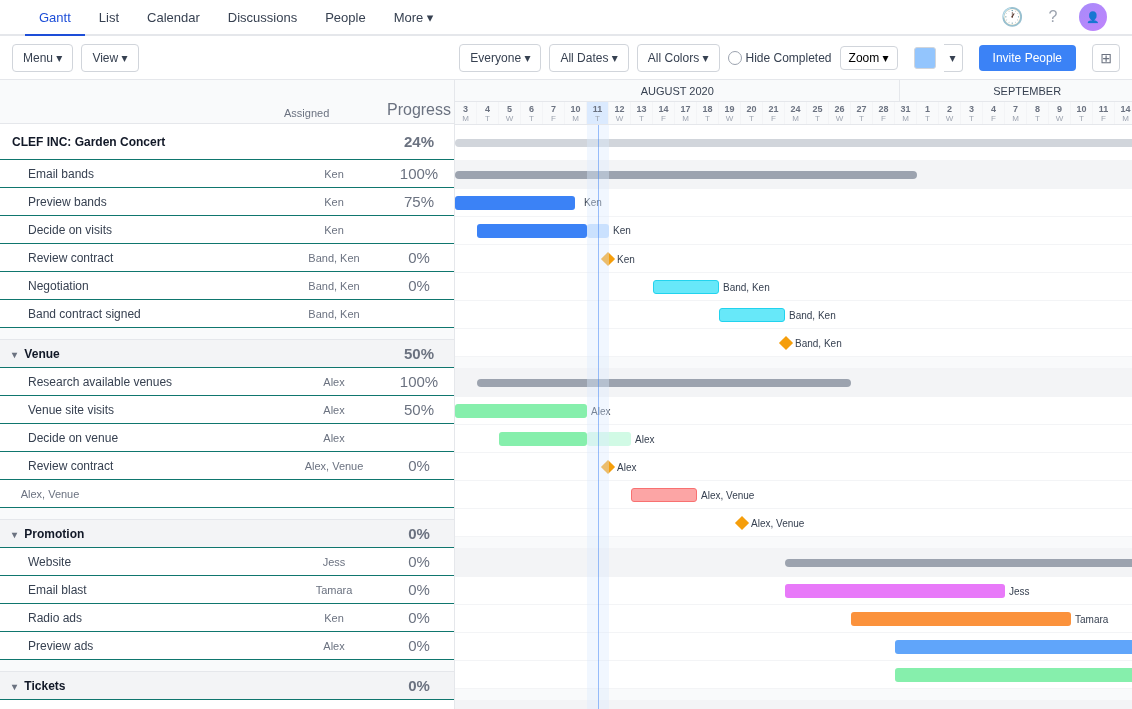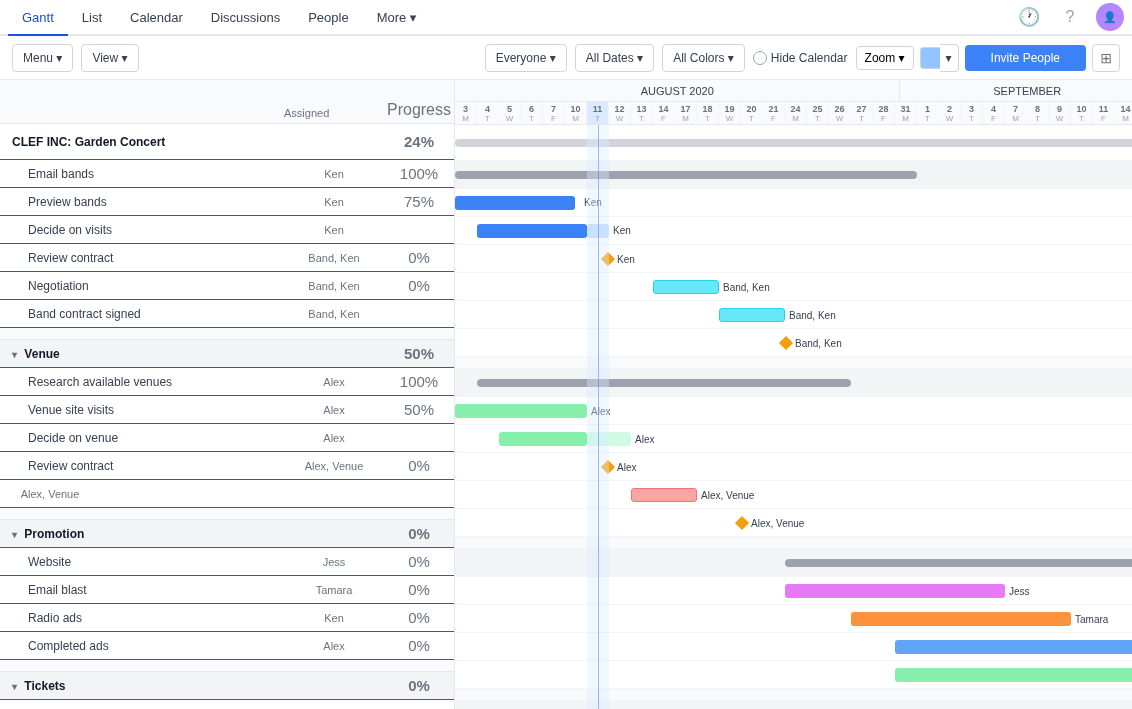--- a/index.html
+++ b/index.html
@@ -2,21 +2,21 @@
 <html><head>
   <meta charset="utf-8">
   <style>
     * { box-sizing: border-box; margin: 0; padding: 0; font-family: -apple-system, BlinkMacSystemFont, 'Segoe UI', sans-serif; }
     body { background: #fff; overflow: hidden; width: 1132px; height: 709px; font-size: 12px; }
 
     
     .top-nav {
       display: flex; align-items: center; height: 36px;
       border-bottom: 2px solid #e5e7eb;
-      padding: 0 8px;
+      padding: 0 25px;
     }
     .nav-item {
       padding: 0 14px; height: 36px; display: flex; align-items: center;
       cursor: pointer; color: #374151; font-size: 13px; position: relative;
     }
     .nav-item.active { color: #1d4ed8; border-bottom: 2px solid #1d4ed8; margin-bottom: -2px; }
     .nav-right { margin-left: auto; display: flex; align-items: center; gap: 12px; }
     .nav-icon { width: 28px; height: 28px; border-radius: 50%; display: flex; align-items: center; justify-content: center; cursor: pointer; }
     .avatar { width: 28px; height: 28px; border-radius: 50%; background: #c084fc; overflow: hidden; cursor: pointer; }
     .avatar-img { width: 100%; height: 100%; background: linear-gradient(135deg, #a78bfa, #c084fc); display: flex; align-items: center; justify-content: center; color: white; font-size: 11px; }
@@ -27,23 +27,23 @@
       border-bottom: 1px solid #e5e7eb; padding: 0 12px; gap: 8px;
     }
     .toolbar-btn {
       display: flex; align-items: center; gap: 4px; padding: 4px 10px;
       border: 1px solid #d1d5db; border-radius: 4px; cursor: pointer;
       font-size: 12px; color: #374151; background: #fff; height: 28px;
     }
     .toolbar-spacer { flex: 1; }
     .invite-btn {
       background: #3b82f6; color: white; border: none; border-radius: 4px;
-      padding: 6px 26px; cursor: pointer; font-size: 12px; font-weight: 500;
+      padding: 6px 14px; cursor: pointer; font-size: 12px; font-weight: 500;
     }
-    .toolbar-right { display: flex; align-items: center; gap: 6px; }
+    .toolbar-right { display: flex; align-items: center; gap: 16px; }
     .zoom-btn { display: flex; align-items: center; gap: 4px; padding: 4px 8px; border: 1px solid #d1d5db; border-radius: 4px; cursor: pointer; font-size: 12px; }
     .color-box { width: 22px; height: 22px; border: 1px solid #d1d5db; border-radius: 3px; background: #93c5fd; }
     .hide-completed { display: flex; align-items: center; gap: 4px; font-size: 12px; color: #374151; cursor: pointer; }
     .checkbox-circle { width: 14px; height: 14px; border: 1px solid #9ca3af; border-radius: 50%; background: white; }
 
     
     .main { display: flex; height: calc(709px - 80px); overflow: hidden; }
 
     
     .left-panel { width: 455px; min-width: 455px; border-right: 1px solid #e5e7eb; overflow-y: auto; flex-shrink: 0; }
@@ -111,21 +111,21 @@
 
 <div class="toolbar">
   <div class="toolbar-btn">Menu ▾</div>
   <div class="toolbar-btn">View ▾</div>
   <div class="toolbar-spacer"></div>
   <div class="toolbar-btn">Everyone ▾</div>
   <div class="toolbar-btn">All Dates ▾</div>
   <div class="toolbar-btn">All Colors ▾</div>
   <div class="hide-completed">
     <div class="checkbox-circle"></div>
-    <span>Hide Calendar</span>
+    <span>Hide Completed</span>
   </div>
   <div class="toolbar-right">
     <div class="zoom-btn">Zoom ▾</div>
     <div class="color-box"></div>
     <div class="toolbar-btn" style="padding:4px 6px; border-left:none; border-radius:0 4px 4px 0; margin-left:-8px;">▾</div>
     <button class="invite-btn">Invite People</button>
     <div class="nav-icon" style="border:1px solid #d1d5db; border-radius:4px; font-size:14px; color:#6b7280;">⊞</div>
   </div>
 </div>
 
@@ -224,21 +224,21 @@
       <div class="task-name indented">Email blast</div>
       <div class="task-assigned">Tamara</div>
       <div class="task-progress">0%</div>
     </div>
     <div class="task-row">
       <div class="task-name indented">Radio ads</div>
       <div class="task-assigned">Ken</div>
       <div class="task-progress">0%</div>
     </div>
     <div class="task-row">
-      <div class="task-name indented">Completed ads</div>
+      <div class="task-name indented">Preview ads</div>
       <div class="task-assigned">Alex</div>
       <div class="task-progress">0%</div>
     </div>
 
     <div style="height:12px; background:#f9fafb; border-bottom:1px solid #e5e7eb;"></div>
 
     <div class="task-row section">
       <div class="task-name"><span class="section-arrow">▾</span> Tickets</div>
       <div class="task-assigned"></div>
       <div class="task-progress">0%</div>

